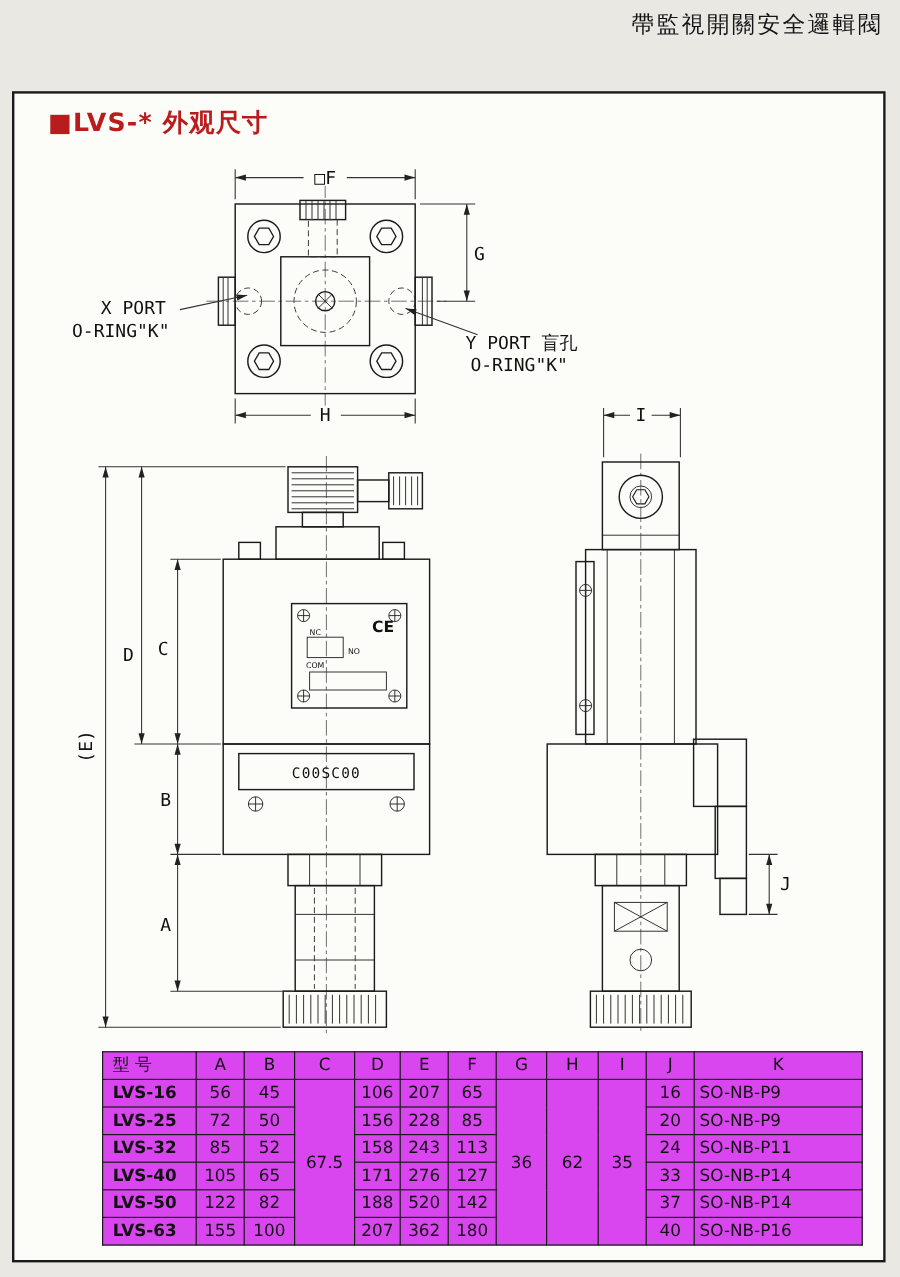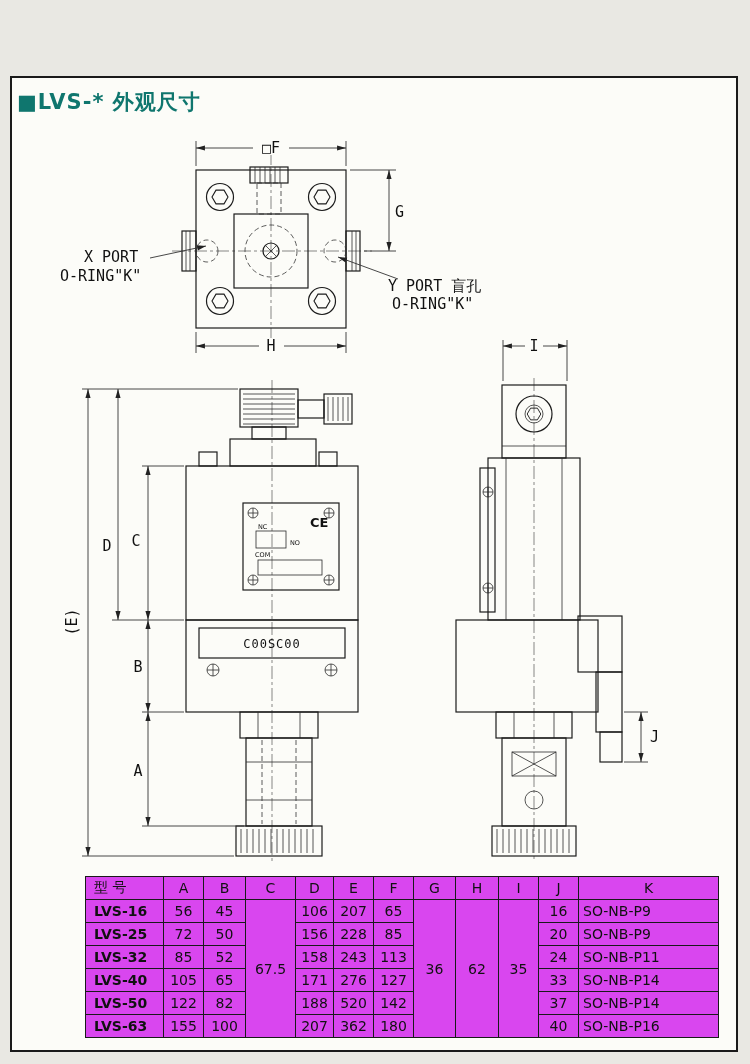--- a/index.html
+++ b/index.html
@@ -2,22 +2,22 @@
 <html><head>
 <meta charset="utf-8">
 <style>
   html,body{margin:0;padding:0;}
   body{width:750px;height:1064px;background:#e9e8e3;position:relative;overflow:hidden;
        font-family:"DejaVu Sans",sans-serif;color:#111;}
   .canvas{position:absolute;inset:0;}
   .header-title{position:absolute;top:8px;right:14px;font-size:19px;letter-spacing:2px;color:#151515;}
   .sheet-border{position:absolute;left:10px;top:76px;width:728px;height:976px;
                 border:2px solid #1a1a1a;background:#fcfcf8;box-sizing:border-box;}
-  .section-title{position:absolute;left:17px;top:88px;font-size:21px;font-weight:700;
-                 letter-spacing:1px;color:#0f766e;}
+  .section-title{position:absolute;left:40px;top:88px;font-size:21px;font-weight:700;
+                 letter-spacing:1px;color:#b91c1c;}
   svg.drawing{position:absolute;left:0;top:0;}
 
   
   .ol{stroke:#1c1c1c;stroke-width:1.2;fill:none;}
   .thin{stroke:#2b2b2b;stroke-width:0.8;fill:none;}
   .dim{stroke:#333;stroke-width:0.9;fill:none;}
   .cl{stroke:#555;stroke-width:0.7;fill:none;stroke-dasharray:13 3 3 3;}
   .hid{stroke:#333;stroke-width:0.8;fill:none;stroke-dasharray:5 3;}
   .wht{fill:#fcfcf8;stroke:none;}
   svg text{fill:#111;}
@@ -36,20 +36,21 @@
   .dim-table th:first-child{text-align:left;padding-left:8px;}
   .dim-table td.num,.dim-table td.merged{text-align:center;}
   .dim-table td.model{padding-left:8px;font-weight:bold;}
   .dim-table td.kcol{padding-left:4px;}
 </style>
 </head>
 <body>
 
 <div class="canvas">
 
+  <div class="header-title">帶監視開關安全邏輯閥</div>
   <div class="sheet-border"></div>
   <div class="section-title">■LVS-* 外观尺寸</div>
 
   <svg class="drawing" width="750" height="1064" viewBox="0 0 750 1064">
     <defs>
       <marker id="arrow" viewBox="0 0 10 6" refX="9.3" refY="3" markerWidth="11" markerHeight="6.6" orient="auto-start-reverse">
         <path d="M0.3,0.4 L9.3,3 L0.3,5.6 Z" fill="#222"></path>
       </marker>
       <polygon id="hexg" points="8,0 4,6.9 -4,6.9 -8,0 -4,-6.9 4,-6.9"></polygon>
     </defs>

